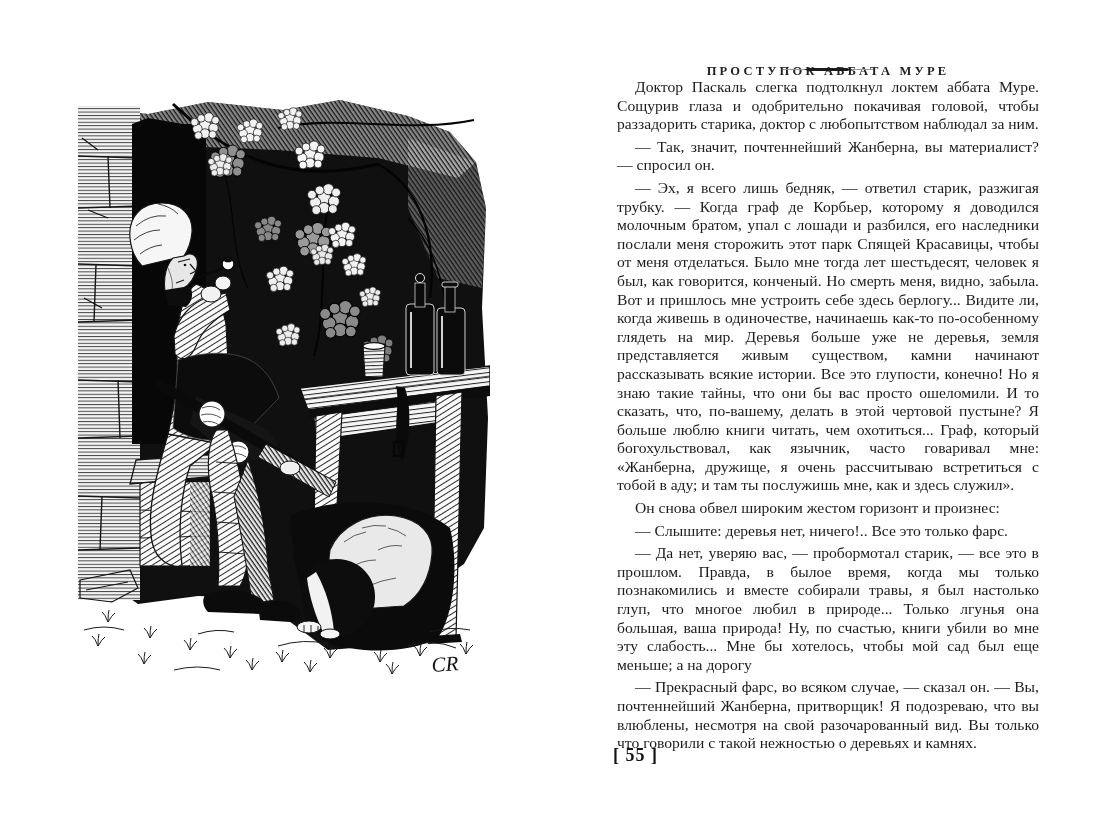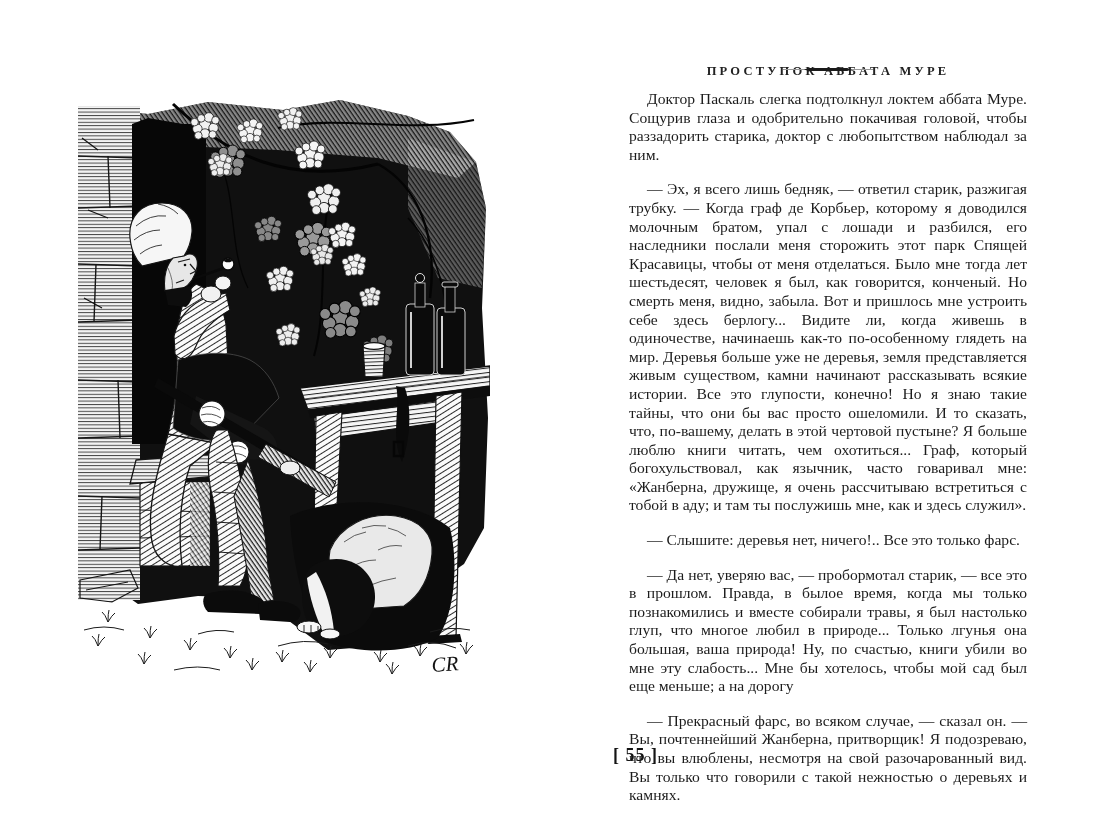--- a/index.html
+++ b/index.html
@@ -38,21 +38,21 @@
     content: ""; position: absolute; top: 0; left: 21px; width: 48px; height: 3px;
     background: #1a1a1a;
     clip-path: polygon(0 50%, 10% 0, 90% 0, 100% 50%, 90% 100%, 10% 100%);
   }
   .body-text {
     position: absolute; left: 613px; top: 74px; width: 430px;
     font-size: 15.6px; line-height: 18.6px;
     text-align: justify;
     color: #1c1c1c;
   }
-  .body-text p { margin: 16px; padding: 0; text-indent: 18px; }
+  .body-text p { margin: 4px; padding: 0; text-indent: 18px; }
   .folio {
     position: absolute; left: 613px; top: 745px; width: 430px;
     text-align: left;
     font-size: 18px; font-weight: 700;
     color: #141414;
     letter-spacing: 1px;
   }
 </style>
 </head>
 <body>
@@ -306,21 +306,23 @@
       </svg>
     </figure>
   </section>
 
   <section>
     <header class="running-head">ПРОСТУПОК АББАТА МУРЕ</header>
     <div class="head-rule"></div>
 
     <div class="body-text">
       <p>Доктор Паскаль слегка подтолкнул локтем аббата Муре. Сощурив глаза и одобрительно покачивая головой, чтобы раззадорить старика, доктор с любопытством наблюдал за ним.</p>
+      <p>— Так, значит, почтеннейший Жанберна, вы материалист? — спросил он.</p>
       <p>— Эх, я всего лишь бедняк, — ответил старик, разжигая трубку. — Когда граф де Корбьер, которому я доводился молочным братом, упал с лошади и разбился, его наследники послали меня сторожить этот парк Спящей Красавицы, чтобы от меня отделаться. Было мне тогда лет шестьдесят, человек я был, как говорится, конченый. Но смерть меня, видно, забыла. Вот и пришлось мне устроить себе здесь берлогу... Видите ли, когда живешь в одиночестве, начинаешь как-то по-особенному глядеть на мир. Деревья больше уже не деревья, земля представляется живым существом, камни начинают рассказывать всякие истории. Все это глупости, конечно! Но я знаю такие тайны, что они бы вас просто ошеломили. И то сказать, что, по-вашему, делать в этой чертовой пустыне? Я больше люблю книги читать, чем охотиться... Граф, который богохульствовал, как язычник, часто говаривал мне: «Жанберна, дружище, я очень рассчитываю встретиться с тобой в аду; и там ты послужишь мне, как и здесь служил».</p>
+      <p>Он снова обвел широким жестом горизонт и произнес:</p>
       <p>— Слышите: деревья нет, ничего!.. Все это только фарс.</p>
       <p>— Да нет, уверяю вас, — пробормотал старик, — все это в прошлом. Правда, в былое время, когда мы только познакомились и вместе собирали травы, я был настолько глуп, что многое любил в природе... Только лгунья она большая, ваша природа! Ну, по счастью, книги убили во мне эту слабость... Мне бы хотелось, чтобы мой сад был еще меньше; а на дорогу</p>
       <p>— Прекрасный фарс, во всяком случае, — сказал он. — Вы, почтеннейший Жанберна, притворщик! Я подозреваю, что вы влюблены, несмотря на свой разочарованный вид. Вы только что говорили с такой нежностью о деревьях и камнях.</p>
     </div>
 
     <footer class="folio">[ 55 ]</footer>
   </section>
 
 </div>
 

